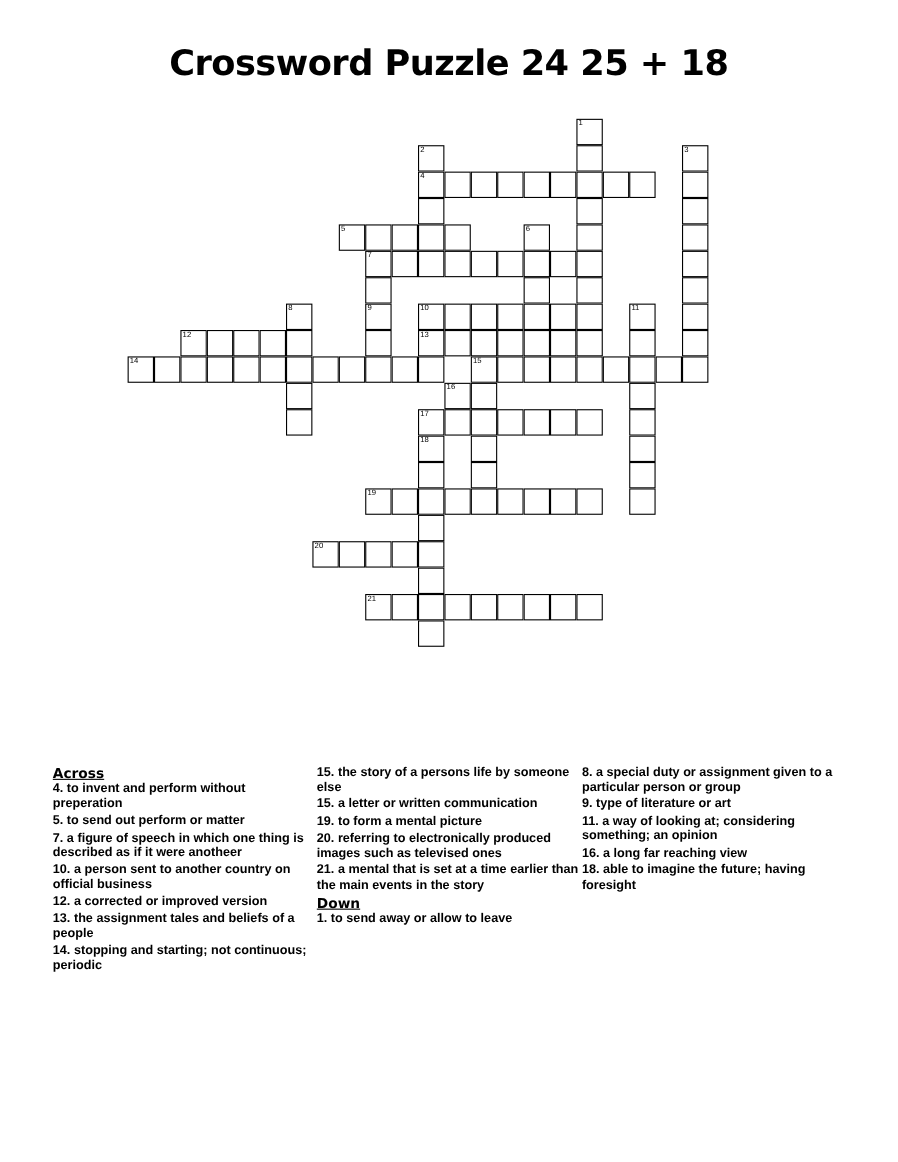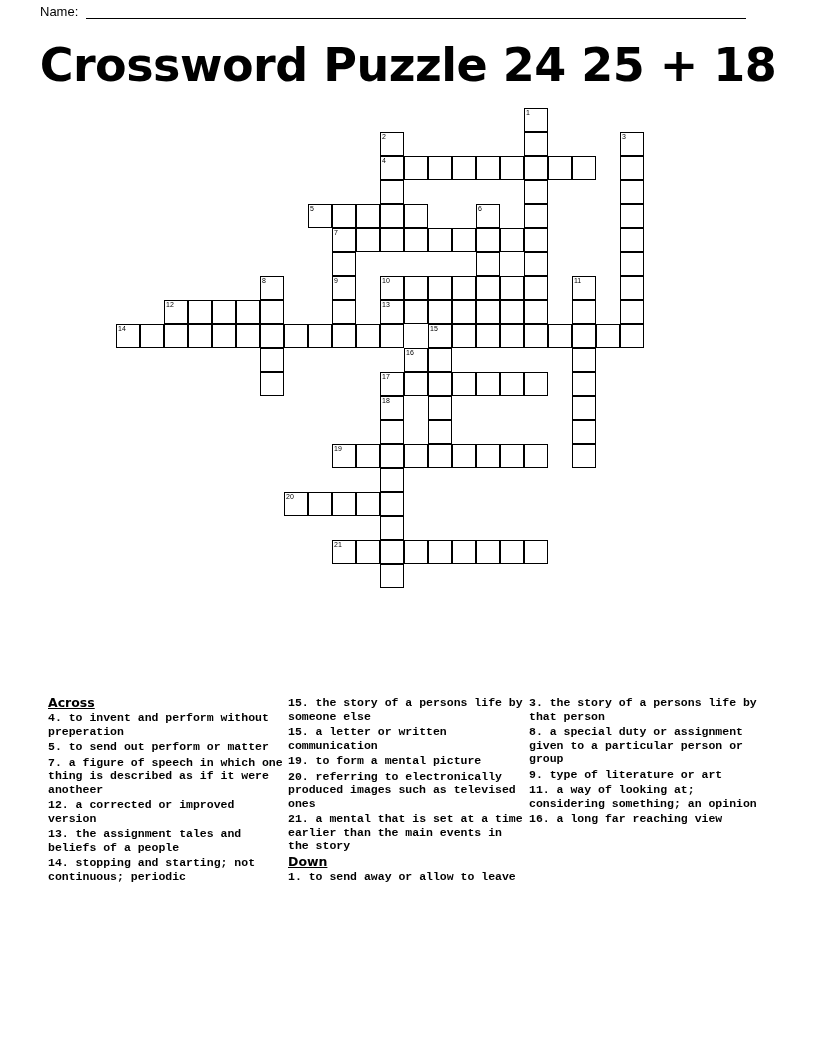--- a/index.html
+++ b/index.html
@@ -38,21 +38,21 @@
     height: 12px;
     margin-left: 4px;
     vertical-align: bottom;
   }
   .title {
     position: absolute;
     left: 0;
     top: 38px;
     width: 816px;
     text-align: center;
-    font-size: 46px;
+    font-size: 32px;
     font-weight: bold;
     letter-spacing: -0.5px;
     font-family: "DejaVu Sans", sans-serif;
   }
   
   #grid {
     position: absolute;
     left: 0;
     top: 100px;
     width: 816px;
@@ -94,41 +94,37 @@
   .col3 { left: 529px; width: 245px; }
   .heading {
     font-weight: bold;
     text-decoration: underline;
     font-size: 12.5px;
     margin-bottom: 1px;
     font-family: "DejaVu Sans", sans-serif;
   }
   .clue {
     margin-bottom: 2px;
-    font-family: Liberation Mono, monospace;
+    font-family: Liberation Sans, sans-serif;
     font-size: 11.5px;
     line-height: 13.5px;
     font-weight: bold;
   }
   .clue .cnum {
     font-weight: bold;
   }
   .clue .ctext {
     font-weight: bold;
   }
 </style>
 </head>
 <body>
 
 <div class="page">
 
-  <div class="name-line">
-    <span class="name-label">Name:</span>
-    <span class="name-rule"></span>
-  </div>
 
   <div class="title">Crossword Puzzle 24 25 + 18</div>
 
   <div id="grid">
       <div class="cell" style="left: 524px; top: 8px;">
         <span class="num">1</span>
       </div>
       <div class="cell" style="left: 380px; top: 32px;">
         <span class="num">2</span>
       </div>
@@ -302,42 +298,43 @@
       <div class="cell" style="left: 380px; top: 464px;"></div>
     </div>
 
   <div id="clues">
     <div class="clue-col col1">
       <div class="heading">Across</div>
       <div id="col1-list">
           <div class="clue"><span class="cnum">4.</span><span class="ctext"> to invent and perform without preperation</span></div>
           <div class="clue"><span class="cnum">5.</span><span class="ctext"> to send out perform or matter</span></div>
           <div class="clue"><span class="cnum">7.</span><span class="ctext"> a figure of speech in which one thing is described as if it were anotheer</span></div>
+          <div class="clue"><span class="cnum">10.</span><span class="ctext"> a person sent to another country on official business</span></div>
           <div class="clue"><span class="cnum">12.</span><span class="ctext"> a corrected or improved version</span></div>
           <div class="clue"><span class="cnum">13.</span><span class="ctext"> the assignment tales and beliefs of a people</span></div>
           <div class="clue"><span class="cnum">14.</span><span class="ctext"> stopping and starting; not continuous; periodic</span></div>
         </div>
     </div>
     <div class="clue-col col2">
       <div id="col2-list">
           <div class="clue"><span class="cnum">15.</span><span class="ctext"> the story of a persons life by someone else</span></div>
           <div class="clue"><span class="cnum">15.</span><span class="ctext"> a letter or written communication</span></div>
           <div class="clue"><span class="cnum">19.</span><span class="ctext"> to form a mental picture</span></div>
           <div class="clue"><span class="cnum">20.</span><span class="ctext"> referring to electronically produced images such as televised ones</span></div>
           <div class="clue"><span class="cnum">21.</span><span class="ctext"> a mental that is set at a time earlier than the main events in the story</span></div>
         </div>
       <div class="heading">Down</div>
       <div id="col2-down-list">
           <div class="clue"><span class="cnum">1.</span><span class="ctext"> to send away or allow to leave</span></div>
         </div>
     </div>
     <div class="clue-col col3">
       <div id="col3-list">
-          <div class="clue"><span class="cnum">3.</span><span class="ctext"> the story of a persons life by that person</span></div>
           <div class="clue"><span class="cnum">8.</span><span class="ctext"> a special duty or assignment given to a particular person or group</span></div>
           <div class="clue"><span class="cnum">9.</span><span class="ctext"> type of literature or art</span></div>
           <div class="clue"><span class="cnum">11.</span><span class="ctext"> a way of looking at; considering something; an opinion</span></div>
           <div class="clue"><span class="cnum">16.</span><span class="ctext"> a long far reaching view</span></div>
+          <div class="clue"><span class="cnum">18.</span><span class="ctext"> able to imagine the future; having foresight</span></div>
         </div>
     </div>
   </div>
 
 </div>
 
 </body></html>

